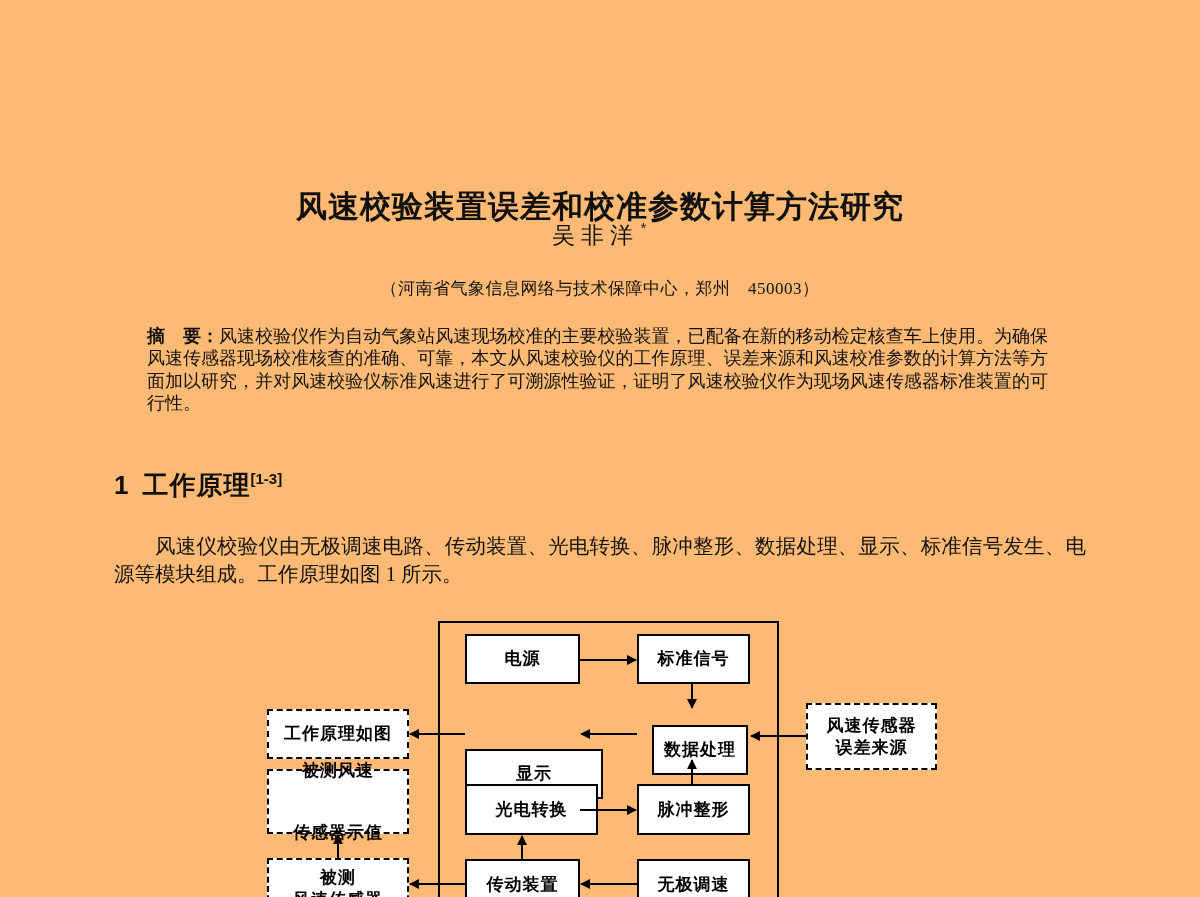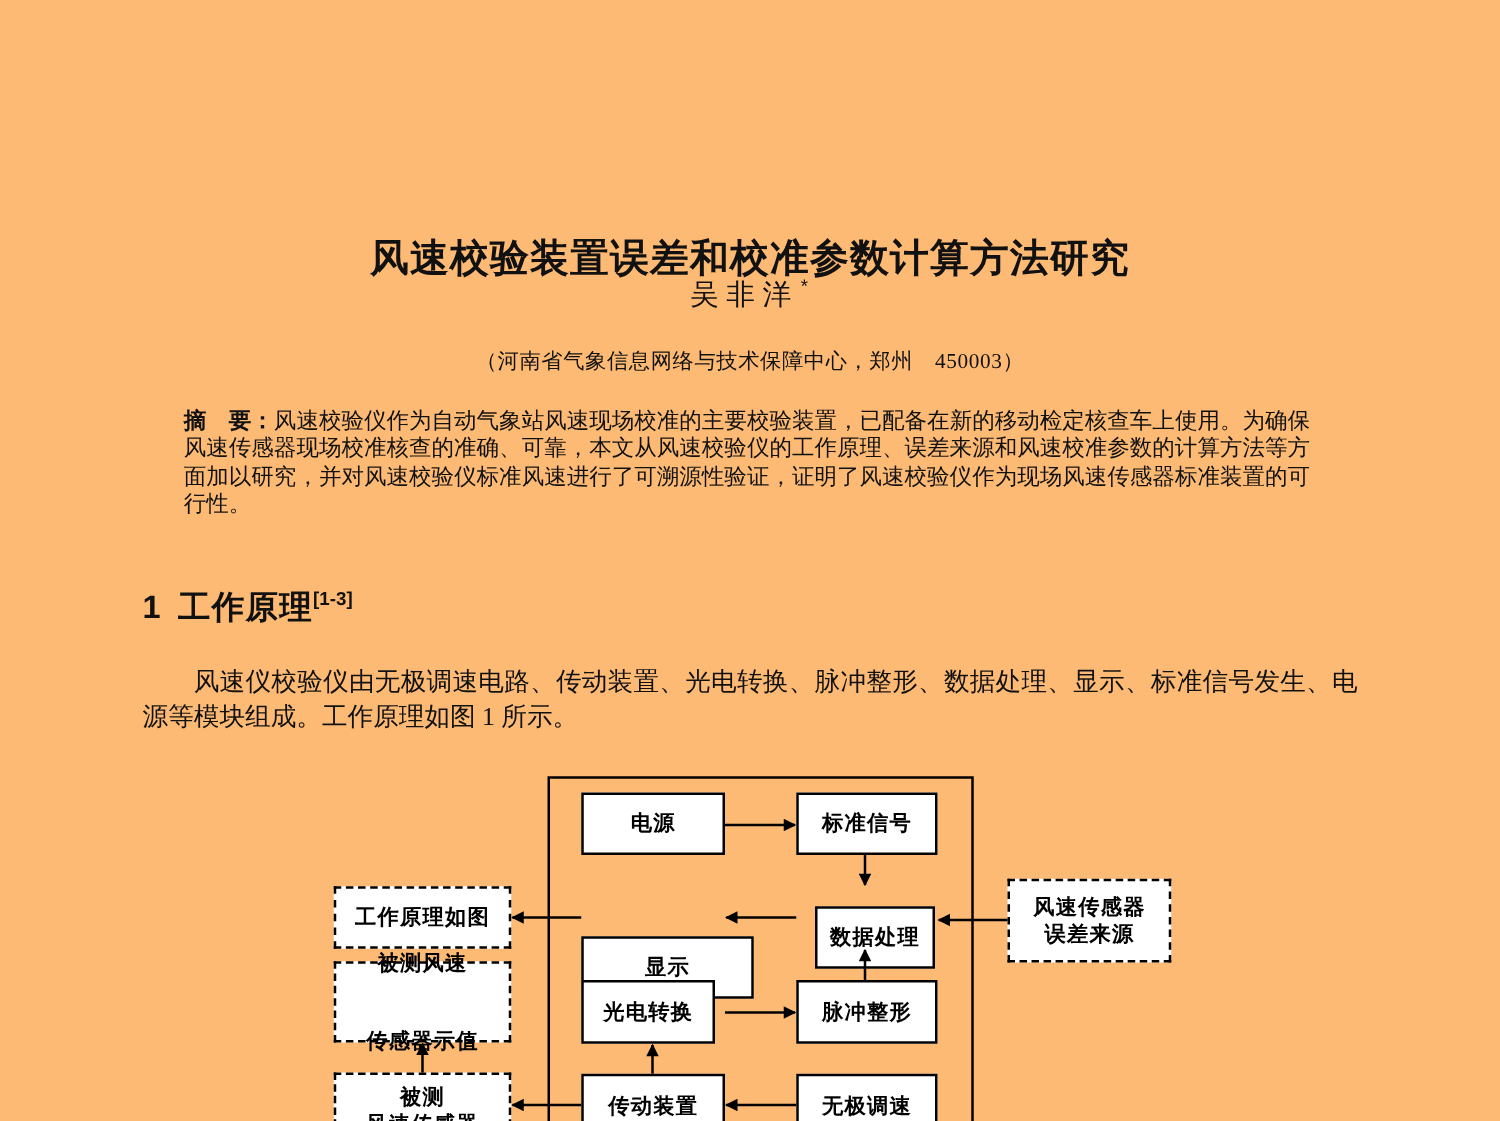--- a/index.html
+++ b/index.html
@@ -96,21 +96,21 @@
   <div class="abs body-par">风速仪校验仪由无极调速电路、传动装置、光电转换、脉冲整形、数据处理、显示、标准信号发生、电源等模块组成。工作原理如图 1 所示。</div>
 
   <div class="abs diagram">
 
     <div class="outer-frame"></div>
 
     <div class="node sbox" style="left:465px;top:634px;width:115px;height:50px;">电源</div>
     <div class="node sbox" style="left:637px;top:634px;width:113px;height:50px;">标准信号</div>
     <div class="node sbox" style="left:465px;top:749px;width:138px;height:50px;">显示</div>
     <div class="node sbox" style="left:652px;top:709px;width:96px;height:50px;margin-top:16px;">数据处理</div>
-    <div class="node sbox" style="left:465px;top:784px;width:107px;height:51px;">光电转换</div>
+    <div class="node sbox" style="left:465px;top:784px;width:133px;height:51px;">光电转换</div>
     <div class="node sbox" style="left:637px;top:784px;width:113px;height:51px;">脉冲整形</div>
     <div class="node sbox" style="left:465px;top:859px;width:115px;height:52px;">传动装置</div>
     <div class="node sbox" style="left:637px;top:859px;width:113px;height:52px;">无极调速</div>
 
     <div class="node dbox" style="left:267px;top:709px;width:142px;height:50px;">工作原理如图</div>
 
     <div class="node dbox" style="left:267px;top:769px;width:142px;height:65px;gap:40px;">
       <div>被测风速</div>
       <div>传感器示值</div>
     </div>

